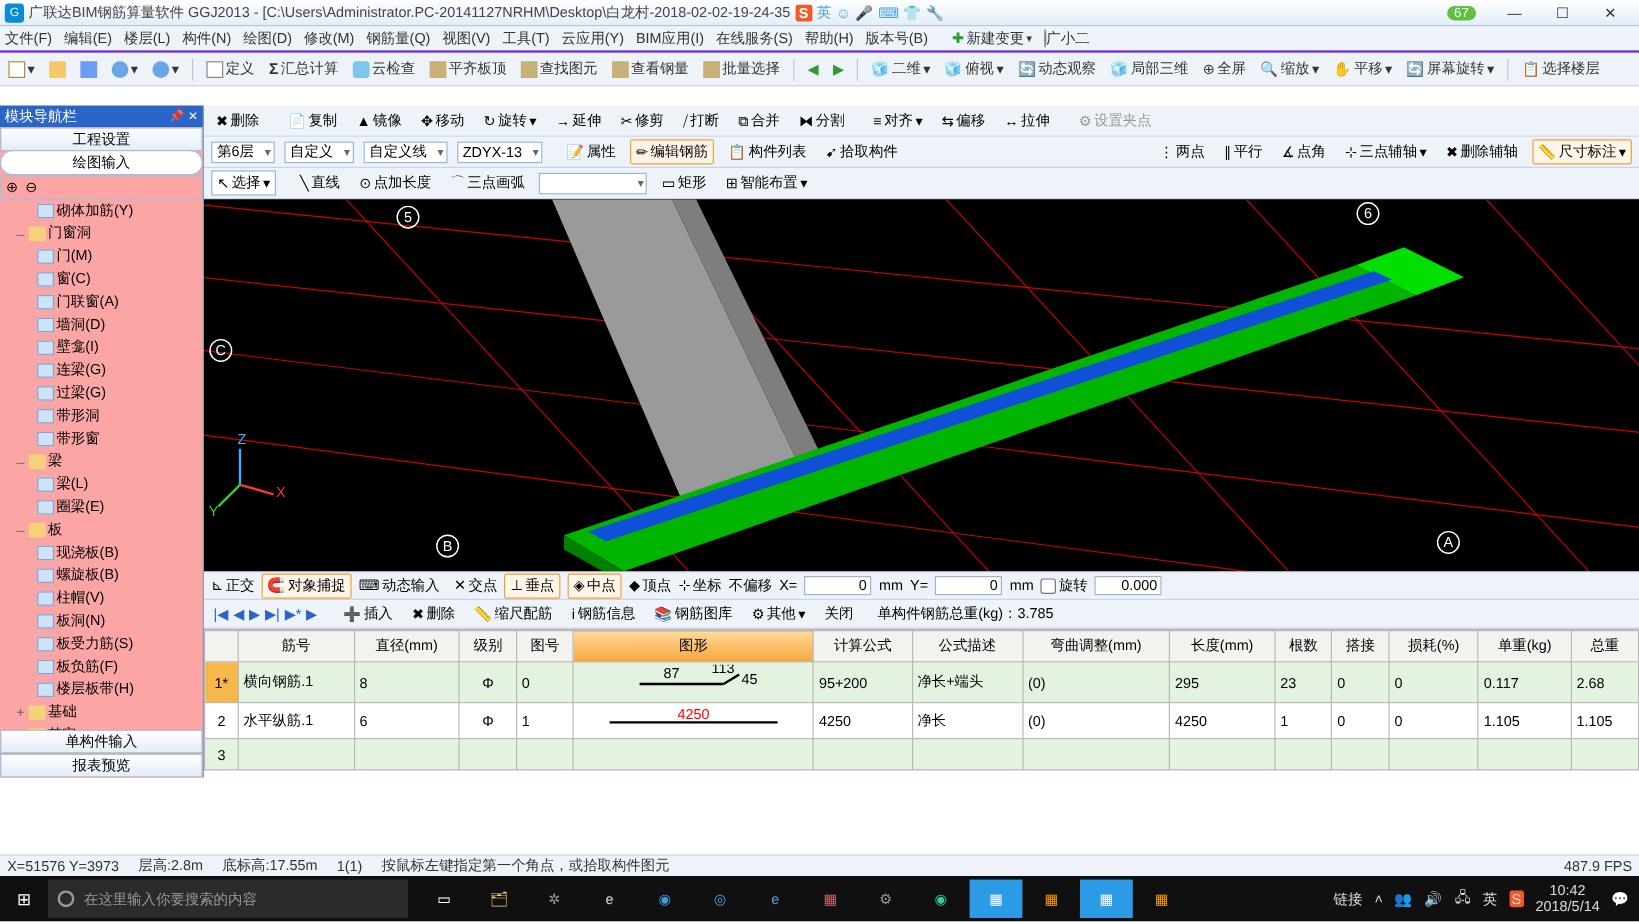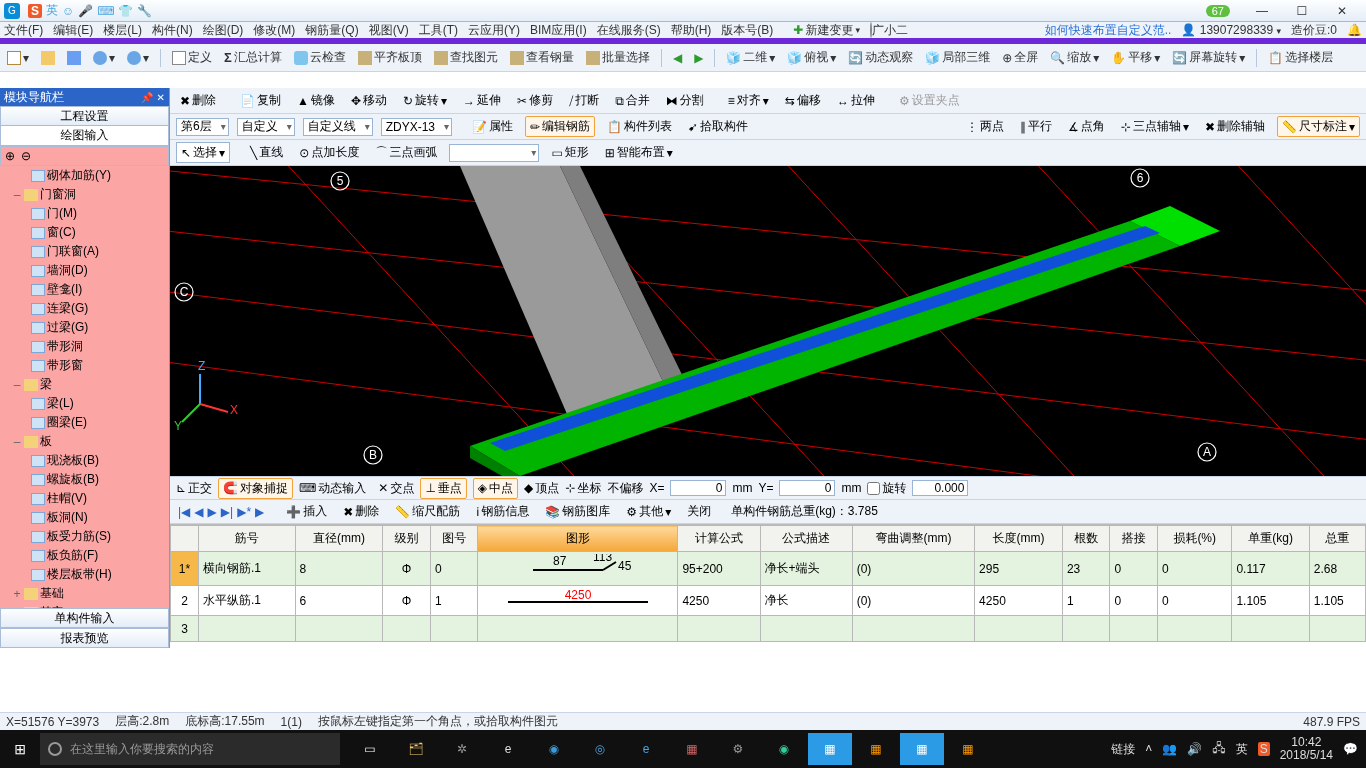--- a/index.html
+++ b/index.html
@@ -10,21 +10,21 @@
 .titlebar .appicon { width:16px; height:16px; background:#0a8dd6; border-radius:3px; color:#fff; font-size:10px; display:flex; align-items:center; justify-content:center; margin-right:4px; }
 .titlebar .title { color:#444; flex:0 0 auto; }
 .ime { margin-left:4px; display:flex; align-items:center; gap:4px; }
 .ime .s { background:#f05a28; color:#fff; padding:0 3px; border-radius:2px; font-weight:bold; }
 .ime span { color:#4aa3df; }
 .titlebar .spacer { flex:1; }
 .winbtn { width:40px; height:18px; display:flex; align-items:center; justify-content:center; color:#333; }
 .badge67 { background:#5fbf3f; color:#fff; border-radius:8px; padding:0 6px; font-size:11px; margin-right:12px; }
 
 
-.menubar { height:22px; background:#eef3fa; display:flex; align-items:center; padding:0 4px; gap:10px; border-bottom:6px solid #6d28d9; }
+.menubar { height:22px; background:#eef3fa; display:flex; align-items:center; padding:0 4px; gap:10px; border-bottom:2px solid #6d28d9; }
 .menubar span { color:#333; }
 .menubar .right { margin-left:auto; display:flex; gap:10px; align-items:center; }
 .menubar .newchange { color:#333; display:flex; align-items:center; gap:2px; }
 .menubar .usericon { width:12px;height:12px;border:1px solid #888;border-radius:50%; }
 .menubar .link { color:#2970d6; }
 .menubar .account { color:#2970d6; }
 
 
 .toolbar { height:28px; background:#eef3fa; border-bottom:1px solid #c8d5e6; display:flex; align-items:center; padding:0 4px; gap:6px; }
 .toolbar .grp { display:flex; align-items:center; gap:6px; }
@@ -106,20 +106,21 @@
 .taskbar .icons { display:flex; gap:2px; margin-left:8px;}
 .taskbar .icons .ti { width:44px; height:32px; display:flex; align-items:center; justify-content:center;}
 .taskbar .tray { margin-left:auto; display:flex; align-items:center; gap:10px; padding:0 8px; font-size:11px; color:#ddd;}
 .taskbar .clock { text-align:center; line-height:13px;}
 </style>
 </head>
 <body>
 
 <div class="titlebar">
   <div class="appicon">G</div>
+  <div class="title">广联达BIM钢筋算量软件 GGJ2013 - [C:\Users\Administrator.PC-20141127NRHM\Desktop\白龙村-2018-02-02-19-24-35</div>
   <div class="ime">
     <span class="s">S</span>
     <span>英</span>
     <span style="color:#4aa3df;">☺</span>
     <span style="color:#4aa3df;">🎤</span>
     <span style="color:#4aa3df;">⌨</span>
     <span style="color:#4aa3df;">👕</span>
     <span style="color:#4aa3df;">🔧</span>
   </div>
   <div class="spacer"></div>
@@ -144,26 +145,20 @@
   <span>在线服务(S)</span>
   <span>帮助(H)</span>
   <span>版本号(B)</span>
   <div class="sep"></div>
   <span class="newchange">
       <span style="color:#2f9a2f;">✚</span>
       <span>新建变更</span>
       <span style="font-size:9px;">▾</span>
     </span>
   <span><span class="usericon"></span> <span>广小二</span></span>
-  <div class="right">
-    <span class="link">如何快速布置自定义范..</span>
-    <span class="account"><span style="color:#2970d6;">👤</span> <span>13907298339</span> <span style="font-size:9px;">▾</span></span>
-    <span>造价豆:0</span>
-    <span style="color:#4a8ad4;">🔔</span>
-  </div>
 </div>
 
 <div class="toolbar">
   <div class="grp">
     <span class="tb"><span class="ic ic-new"></span>▾</span>
     <span class="tb">
         <span class="ic ic-open"></span>
       </span>
     <span class="tb">
         <span class="ic ic-save"></span>
@@ -215,21 +210,21 @@
   <div class="sep"></div>
   <span class="tb">📋<span>选择楼层</span></span>
 </div>
 
 <div class="leftpanel">
   <div class="lp-title">
     <span>模块导航栏</span>
     <span class="pin">📌 ✕</span>
   </div>
   <div class="lp-tab">工程设置</div>
-  <div class="lp-tab" style="background:#fff;border-top:none;">绘图输入</div>
+  <div class="lp-tab" style="background:#fff;border-top:none;border-radius:10px;">绘图输入</div>
   <div class="lp-icons">
     <span>⊕</span>
     <span>⊖</span>
   </div>
   <div class="tree" id="tree">
       <div class="node d3">
         <span class="tw"></span>
         <span class="ic2 fileic"></span>
         <span>砌体加筋(Y)</span>
       </div>

